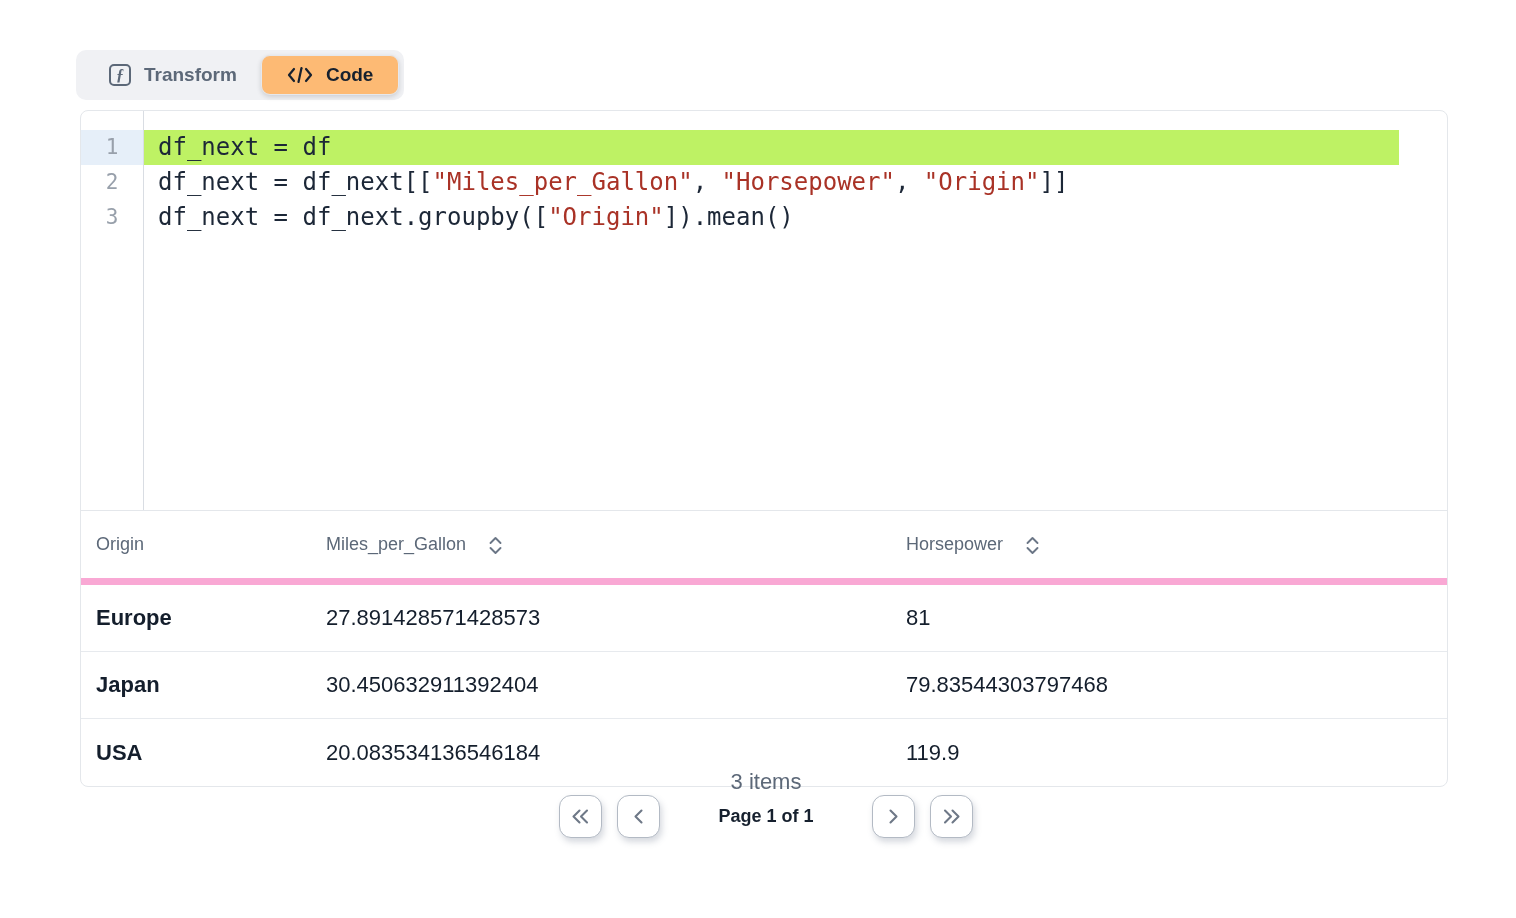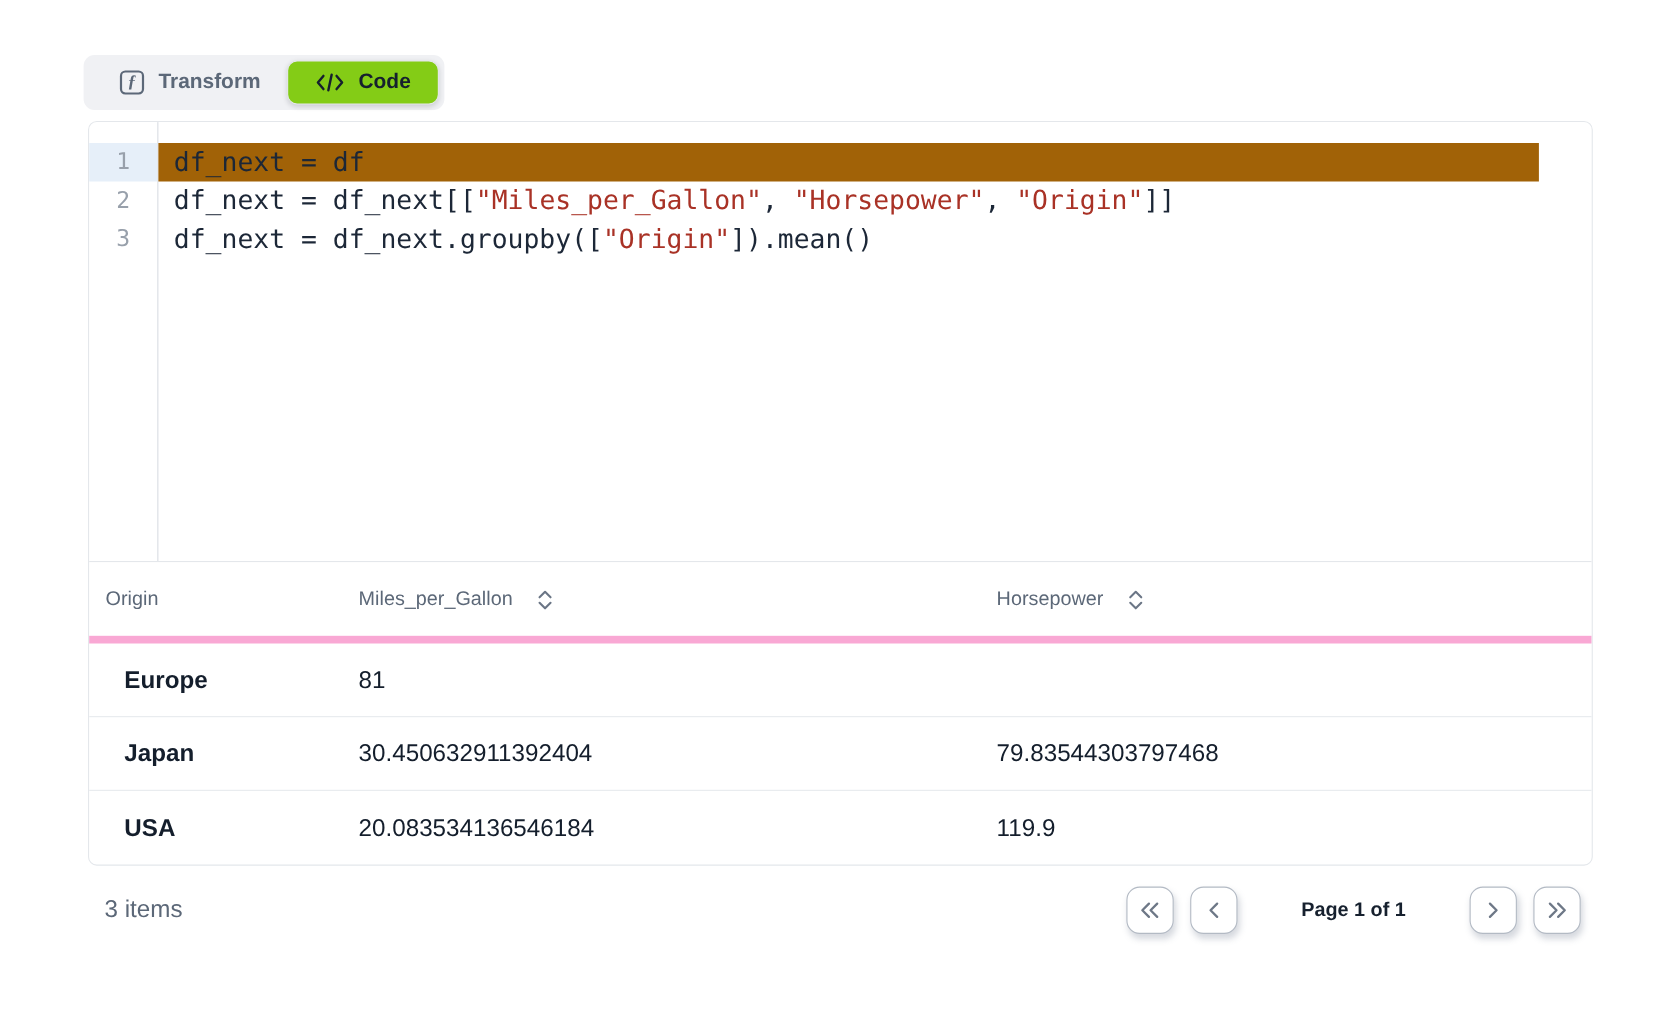--- a/index.html
+++ b/index.html
@@ -30,21 +30,21 @@
     cursor: pointer;
     font-size: 19px;
   }
   .tab-inactive {
     padding: 0 24px 0 28px;
     color: #5c6878;
     font-weight: 600;
   }
   .tab-active {
     padding: 0 25px;
-    background: #84cc16;
+    background: #fdba74;
     border: 1px solid #e6e8ec;
     border-radius: 9px;
     box-shadow: 0 2px 5px rgba(16,24,40,0.16);
     color: #16202e;
     font-weight: 700;
   }
   .fn-icon {
     width: 22px; height: 22px;
     border: 2px solid #5c6878;
     border-radius: 5px;
@@ -96,21 +96,21 @@
     flex: 1;
     padding-top: 19px;
     padding-right: 48px;
   }
   .code-line {
     height: 35px; line-height: 35px;
     padding-left: 14px;
     white-space: pre;
     color: #1c2737;
   }
-  .code-line.active { background: #a16207; }
+  .code-line.active { background: #bef264; }
   .tok-str { color: #a93226; }
 
   
   .thead, .trow {
     display: grid;
     grid-template-columns: 230px 580px 1fr;
     align-items: center;
     padding-left: 15px;
   }
   .thead {
@@ -121,33 +121,34 @@
   }
   .th { display: flex; align-items: center; gap: 21px; }
   .th.sortable { cursor: pointer; align-items: flex-end; }
   .trow {
     height: 67px;
     font-size: 22px;
     color: #141e2c;
     border-bottom: 1px solid #e7eaee;
   }
   .trow:last-child { border-bottom: none; }
-  .cell-origin { font-weight: 700; margin-left: 17px; }
+  .cell-origin { font-weight: 700; }
 
   .sort-icon { display: inline-flex; }
 
   
   .footer {
     position: absolute;
-    left: 80px; top: 797px;
+    left: 80px; top: 769px;
     width: 1368px; height: 60px;
     display: flex;
     align-items: center;
     justify-content: space-between;
     padding: 0 11px 0 15px;
+    flex-direction: column;
   }
   .items-count { color: #5c6878; font-size: 22px; }
   .pager { display: flex; align-items: center; gap: 15px; }
   .pg-btn {
     width: 43px; height: 43px;
     background: #ffffff;
     border: 1.5px solid #b3bac4;
     border-radius: 12px;
     display: flex; align-items: center; justify-content: center;
     box-shadow: 2px 4px 6px rgba(120,130,148,0.30);
@@ -215,20 +216,21 @@
           <svg width="17" height="19" viewBox="0 0 17 19" fill="none" stroke="#6b7686" stroke-width="1.9" stroke-linecap="round" stroke-linejoin="round">
             <path d="M3.5 7 L8.5 2 L13.5 7"></path>
             <path d="M3.5 12 L8.5 17 L13.5 12"></path>
           </svg>
         </span>
       </div>
     </div>
 
     <div class="trow">
       <div class="cell-origin">Europe</div>
+      <div>27.891428571428573</div>
       <div>81</div>
     </div>
     <div class="trow">
       <div class="cell-origin">Japan</div>
       <div>30.450632911392404</div>
       <div>79.83544303797468</div>
     </div>
     <div class="trow">
       <div class="cell-origin">USA</div>
       <div>20.083534136546184</div>

